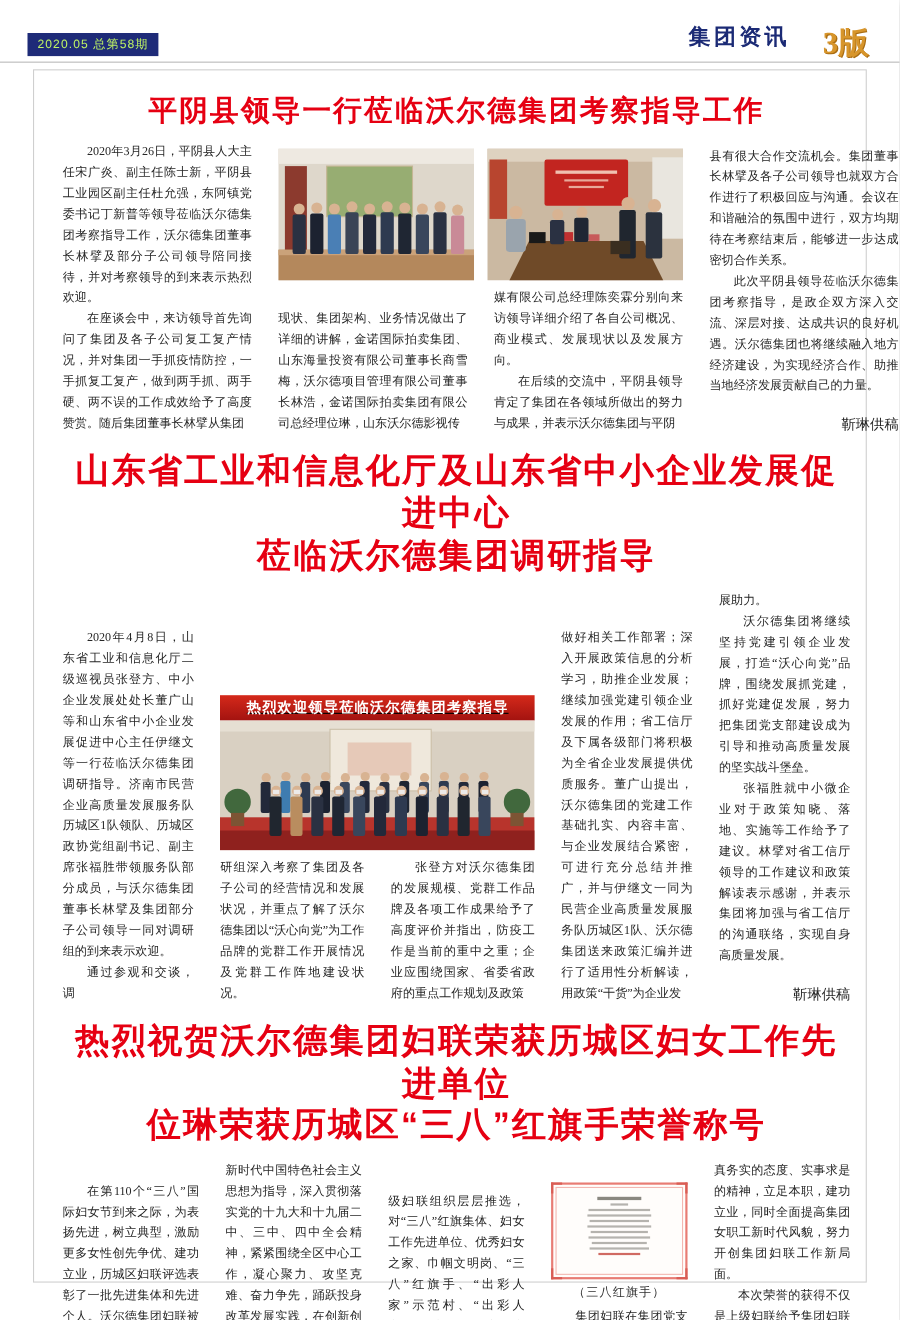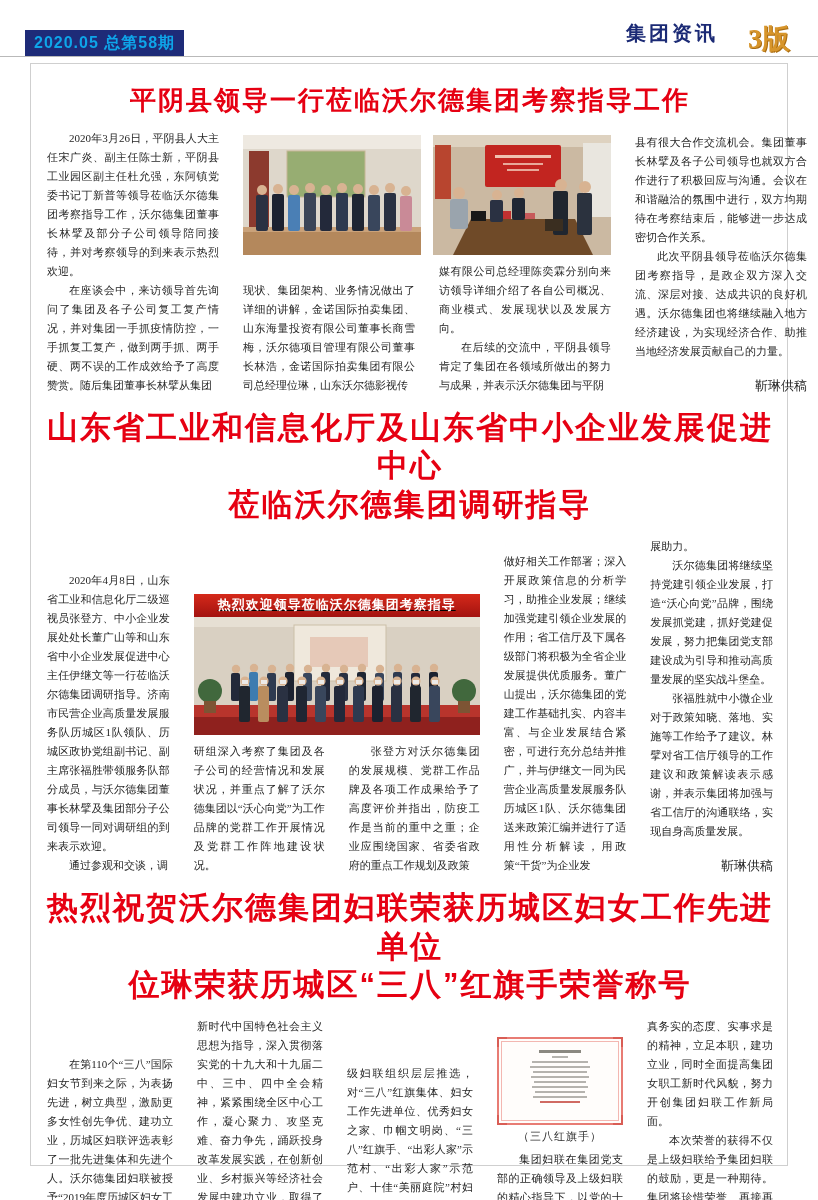--- a/index.html
+++ b/index.html
@@ -1,29 +1,29 @@
 <!DOCTYPE html>
 <html><head>
 <meta charset="utf-8">
 <style>
   html,body{margin:0;padding:0;background:#ececec;}
   .page{position:relative;width:818px;height:1200px;background:#ffffff;margin:0 auto;
         overflow:hidden;font-family:"Liberation Serif",serif;box-shadow:2px 3px 6px rgba(0,0,0,.25);}
   
-  .issue-badge{position:absolute;left:25px;top:30px;background:#1e2b78;color:#0ea5e9;
-        font-family:"Liberation Sans",sans-serif;font-size:16px;font-weight:bold;
+  .issue-badge{position:absolute;left:25px;top:30px;background:#1e2b78;color:#bef264;
+        font-family:"Liberation Sans",sans-serif;font-size:11px;font-weight:normal;
         padding:3px 9px;letter-spacing:1px;}
   .masthead{position:absolute;top:20px;right:100px;color:#1b2a75;font-size:20px;
         font-weight:bold;letter-spacing:3px;}
   .page-no{position:absolute;top:20px;right:28px;color:#d7952b;font-size:28px;font-weight:bold;
         text-shadow:1px 1px 0 #a96c12;}
   .top-rule{position:absolute;top:56px;left:0;width:818px;border-top:1px solid #b9b9b9;}
   
   .frame{position:absolute;top:63px;left:30px;width:758px;height:1103px;border:1px solid #cfcfcf;
-        box-sizing:border-box;padding:16px 14px 10px 16px;}
+        box-sizing:border-box;padding:16px 14px 10px 26px;}
   
   .a-title{color:#e60012;font-family:"Liberation Sans",sans-serif;font-weight:bold;
         text-align:center;letter-spacing:2px;line-height:1.25;}
   .t1{font-size:26px;margin:4px 0 12px 0;}
   .t2{font-size:31px;margin:14px 0 12px 0;}
   
   .cols{display:flex;gap:24px;align-items:flex-end;}
   .col{flex:1;min-width:0;}
   .col p{margin:0;font-size:11px;line-height:19px;text-align:justify;color:#262626;
         text-indent:2em;}

